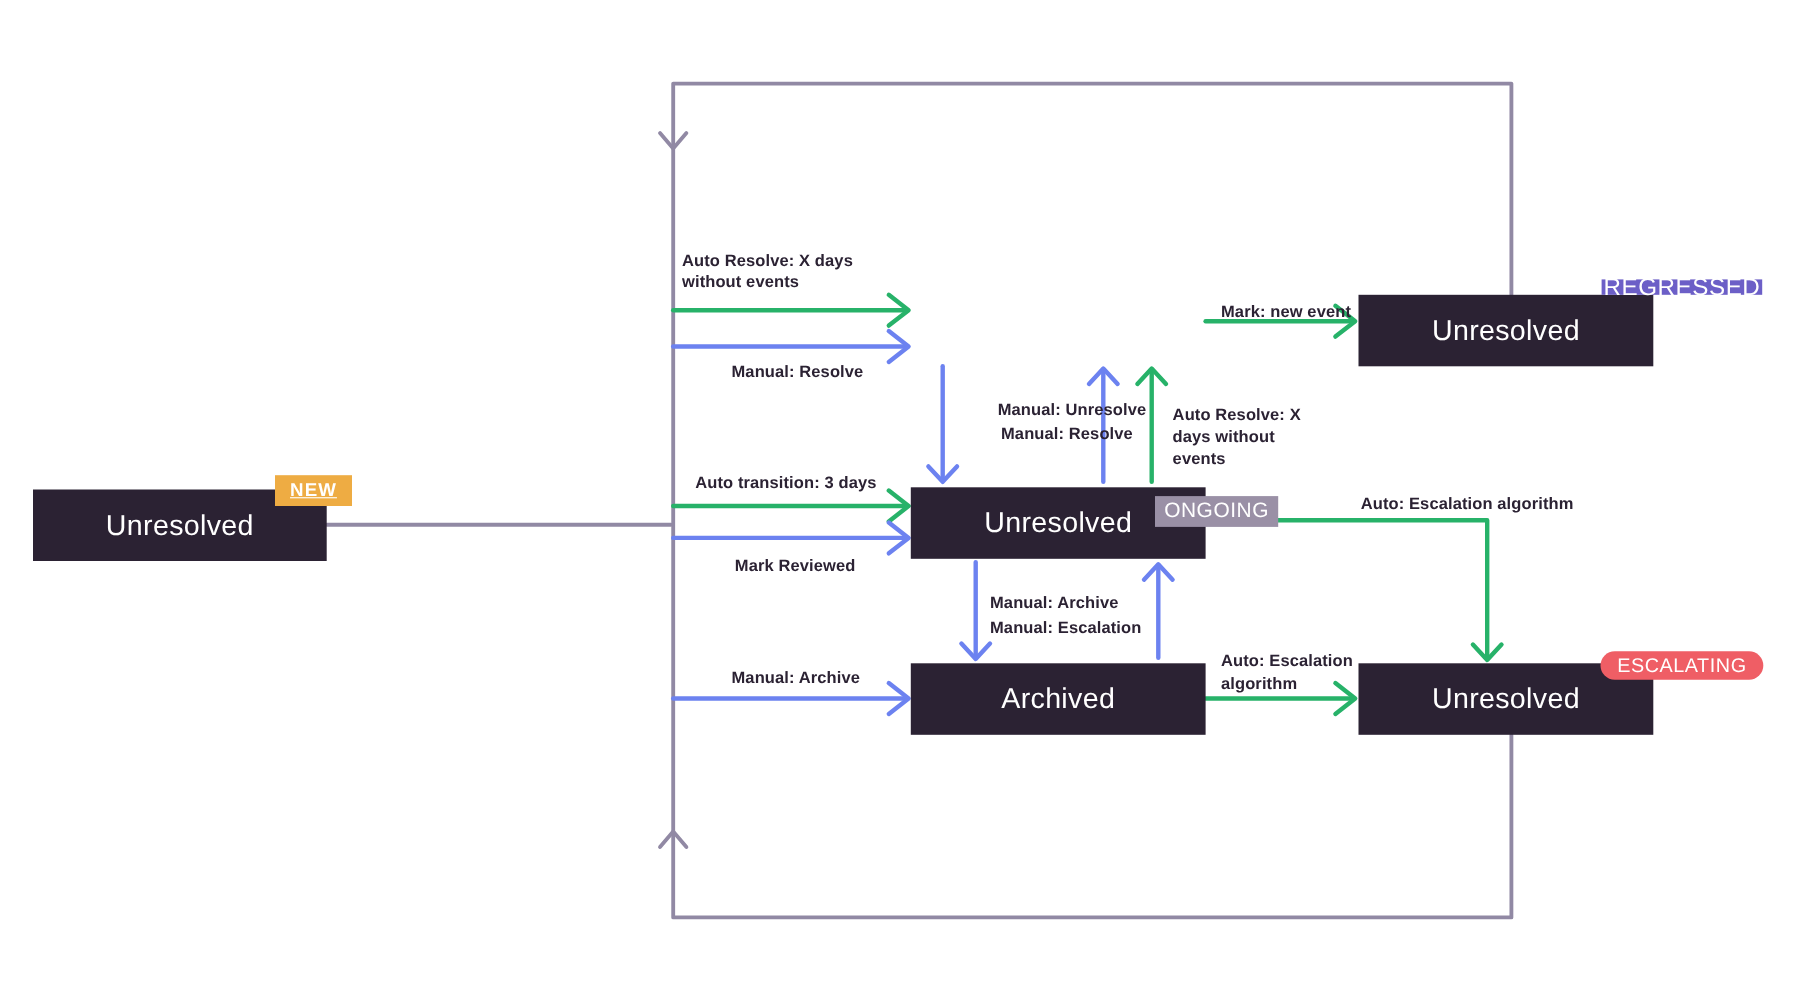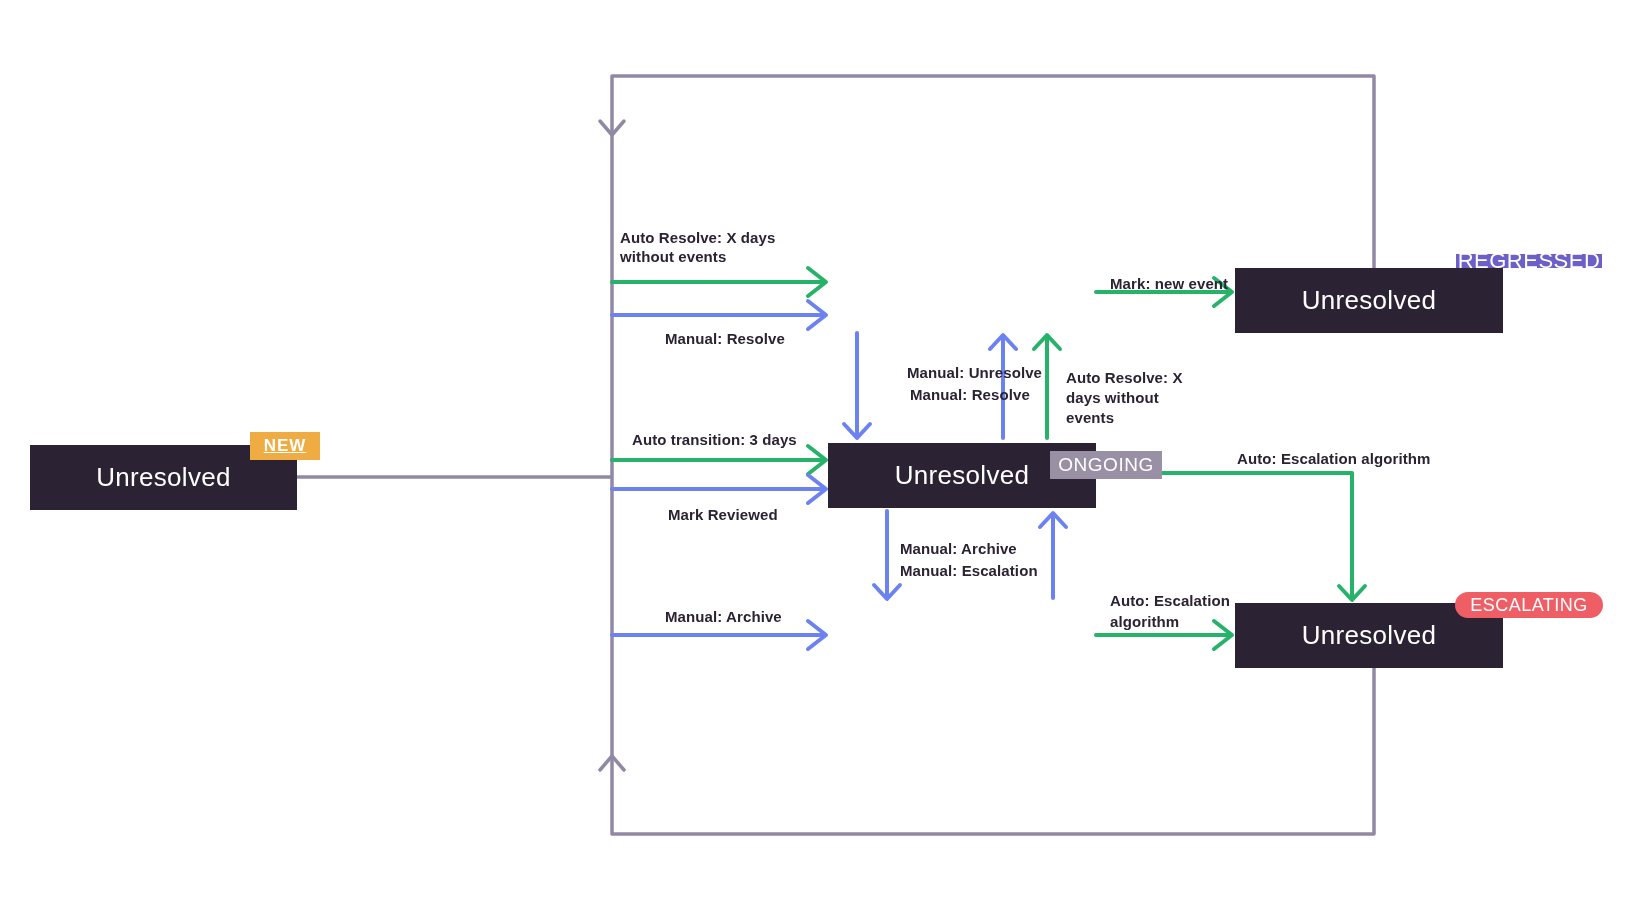--- a/index.html
+++ b/index.html
@@ -122,20 +122,23 @@
         <path d="M1040 527 L1053 513 L1066 527"></path>
     </g>
   </svg>
 
   <div class="state" id="s-new">
     <span>Unresolved</span>
   </div>
   <div class="state" id="s-ongoing">
     <span>Unresolved</span>
   </div>
+  <div class="state" id="s-archived">
+    <span>Archived</span>
+  </div>
   <div class="state" id="s-regressed">
     <span>Unresolved</span>
   </div>
   <div class="state" id="s-escalating">
     <span>Unresolved</span>
   </div>
 
   <div class="badge" id="b-new">NEW</div>
   <div class="badge" id="b-ongoing">ONGOING</div>
   <div class="badge" id="b-regressed">REGRESSED</div>

